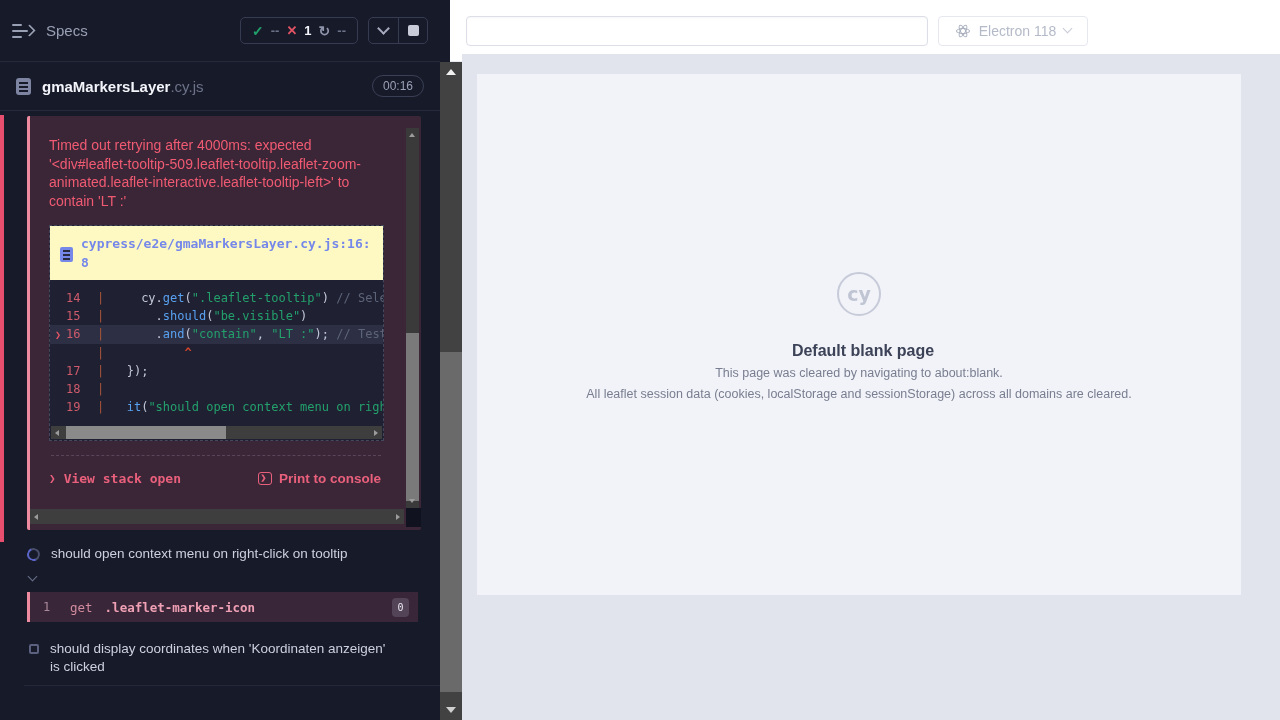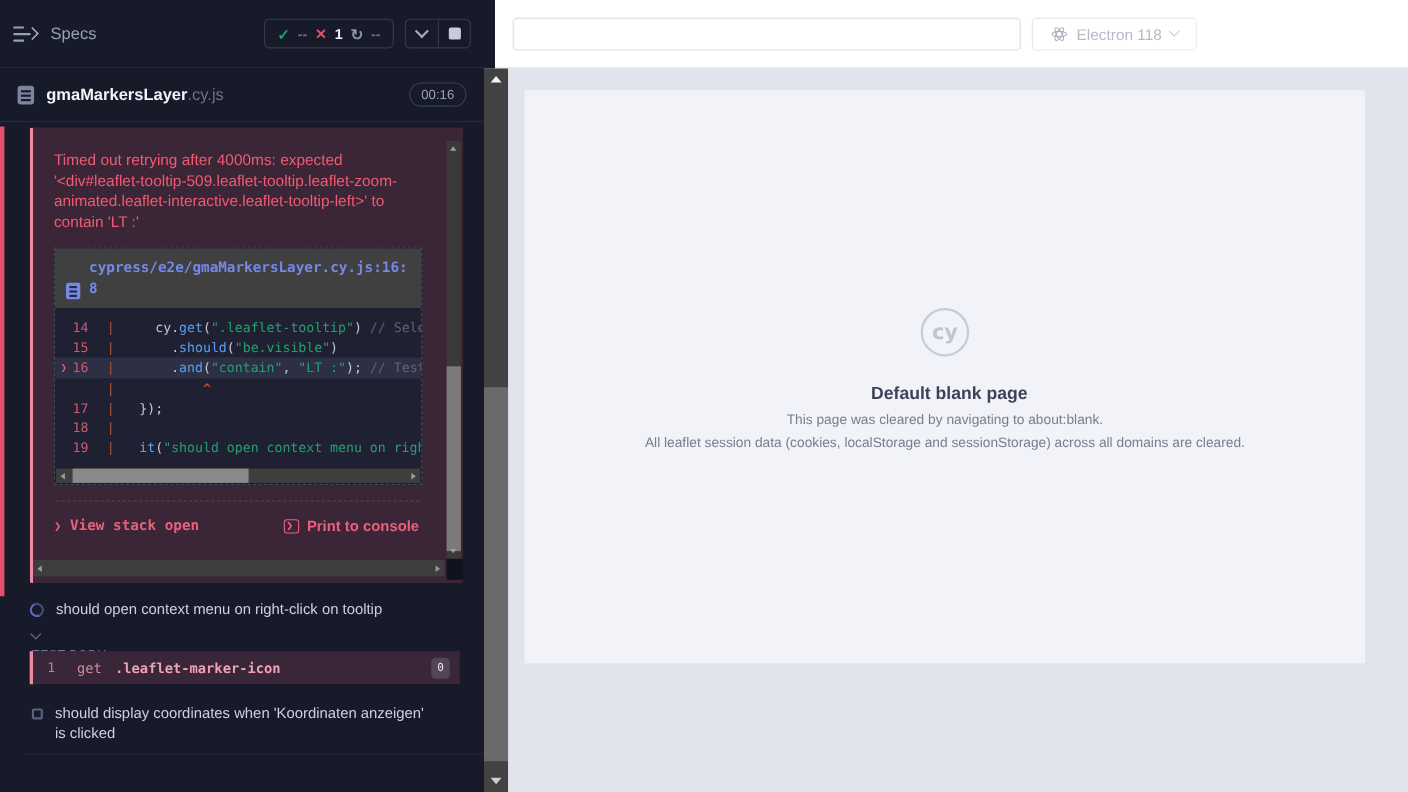--- a/index.html
+++ b/index.html
@@ -47,21 +47,21 @@
 
   .rep-content { position:relative; height:608px; }
   .fail-strip { position:absolute; left:0; top:4px; width:4px; height:427px; background:#e84f6e; }
 
   
   .err-panel { position:absolute; left:27px; top:5px; width:394px; height:414px;
                background:#3b2637; border-left:3px solid #ef8ba1; border-radius:2px;
                padding:20px 14px 10px 19px; overflow:hidden; }
   .err-msg { color:#f05a72; font-size:14px; line-height:18.5px; width:336px; word-wrap:break-word; }
   .code-frame { margin-top:15px; width:335px; background:#1f2132; border:1px dashed #46495e; }
-  .cf-header { background:#404040; padding:8px 10px; display:flex; gap:8px; align-items:flex-end; cursor:pointer; }
+  .cf-header { background:#fef9c3; padding:8px 10px; display:flex; gap:8px; align-items:center; cursor:pointer; }
   .cf-doc { width:13px; height:15px; background:#7588ea; border-radius:2px; position:relative; flex:0 0 auto; margin-top:2px; }
   .cf-doc:before { content:""; position:absolute; left:3px; right:3px; top:3px; height:2px;
                    background:#282b3f; box-shadow:0 4px 0 #282b3f, 0 8px 0 #282b3f; }
   .cf-file { color:#7588ea; font-family:"DejaVu Sans Mono", monospace; font-size:13px;
              line-height:19px; word-break:break-all; font-weight:bold; }
   .code-lines { padding:9px 0 8px; font-family:"DejaVu Sans Mono", monospace; font-size:12px;
                 line-height:18px; white-space:pre; overflow:hidden; }
   .code-line { display:flex; }
   .code-line.highlight { background:#2d3045; }
   .code-marker { width:16px; text-align:center; color:#e45464; font-size:10px; flex:0 0 auto; padding-top:1px; }
@@ -146,21 +146,21 @@
              transform:rotate(45deg); margin-top:-4px; }
   .viewport-btn { width:166px; height:30px; border:1px solid #e5e8ef; border-radius:4px; background:#fff;
                   display:flex; align-items:center; justify-content:center; gap:7px; cursor:pointer; margin-left:0; }
   .viewport-text { color:#5d6375; font-size:14px; }
   .ruler-icon { width:15px; height:14px; position:relative; }
   .ruler-icon .v { position:absolute; left:2px; top:0; width:5px; height:14px; border:1.4px solid #868da0; }
   .ruler-icon .h { position:absolute; left:2px; bottom:0; width:12px; height:5px; border:1.4px solid #868da0; background:#fff; }
   .sm-chev2 { width:6px; height:6px; border-right:1.4px solid #b0b5c2; border-bottom:1.4px solid #b0b5c2;
               transform:rotate(45deg); margin-top:-3px; }
 
-  .main-area { position:absolute; left:462px; top:62px; width:818px; height:658px; background:#e1e4ec; }
+  .main-area { position:absolute; left:462px; top:54px; width:818px; height:658px; background:#e1e4ec; }
   .aut-frame { position:absolute; left:15px; top:20px; width:764px; height:521px; background:#f2f3f8;
                display:flex; flex-direction:column; align-items:center; }
   .cy-logo { margin-top:198px; width:44px; height:44px; border:2.5px solid #c7cbd9; border-radius:50%;
              display:flex; align-items:center; justify-content:center;
              color:#c0c5d4; font-size:19px; font-weight:bold; font-family:"DejaVu Sans", sans-serif; }
   .blank-title { margin-top:26px; color:#3c4257; font-size:16px; font-weight:bold;margin-left:8px; }
   .blank-line { margin-top:5px; color:#787e90; font-size:12.5px; line-height:16px; }
 </style>
 </head>
 <body>

